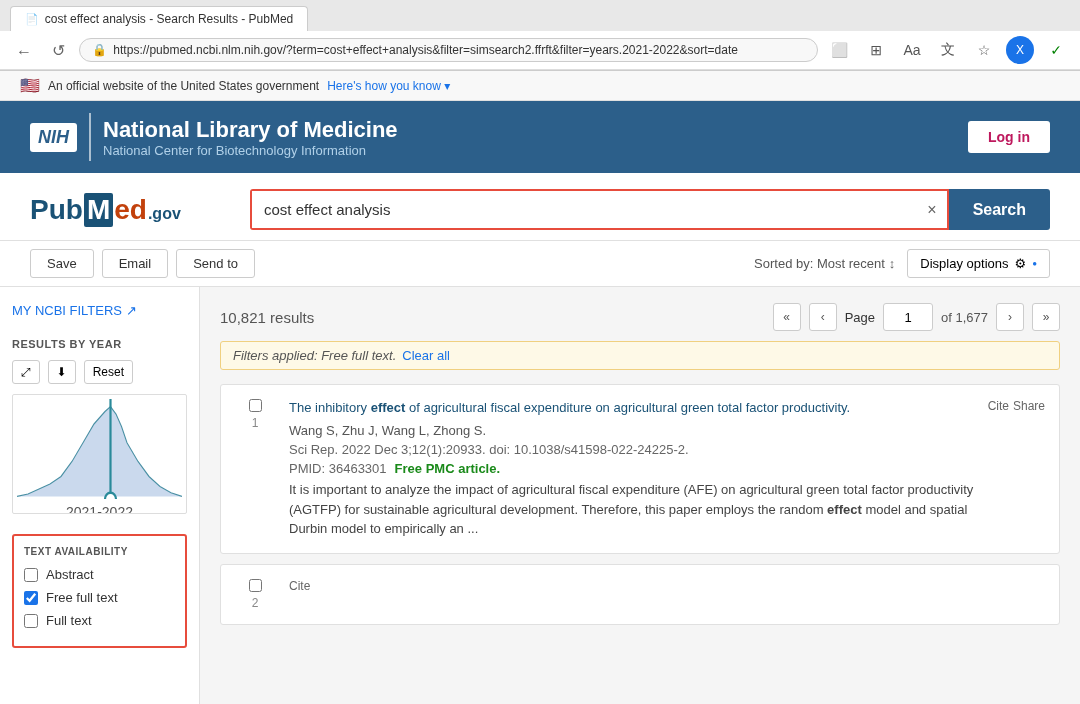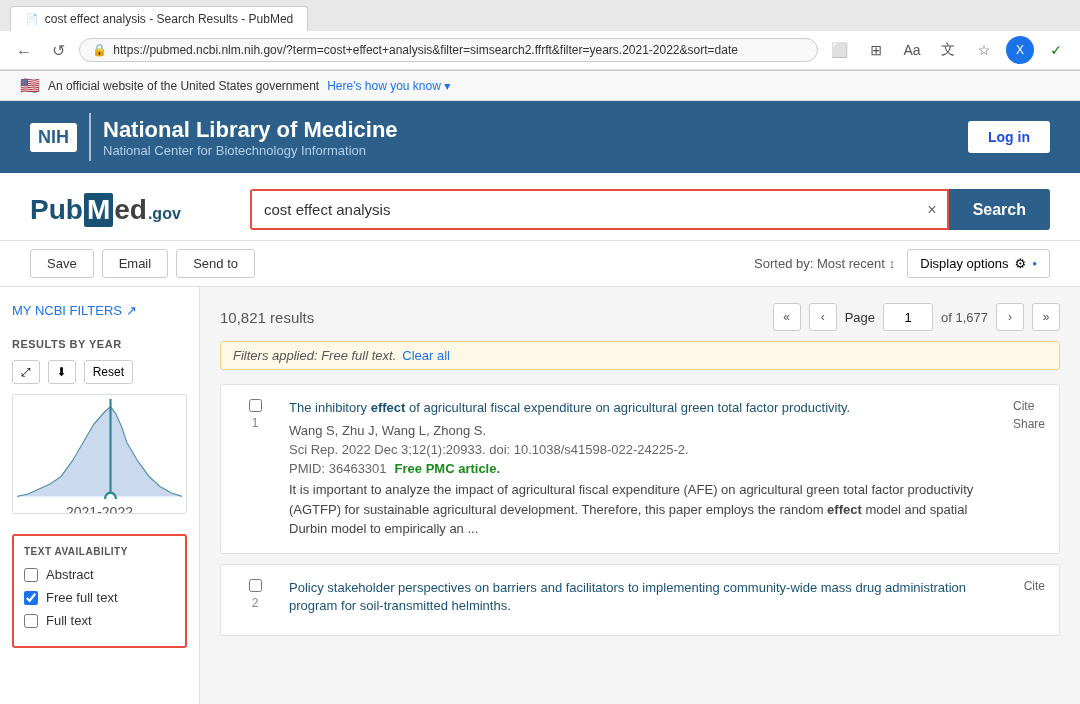--- a/index.html
+++ b/index.html
@@ -17,25 +17,25 @@
     .browser-btn { width: 28px; height: 28px; display: flex; align-items: center; justify-content: center; border-radius: 50%; cursor: pointer; color: #555; font-size: 14px; }
 
     
     .notification-bar { background: #f8f8f8; border-bottom: 1px solid #e0e0e0; padding: 5px 20px; display: flex; align-items: center; gap: 8px; font-size: 12px; color: #333; }
     .flag { font-size: 16px; }
     .notif-link { color: #1a73e8; text-decoration: none; }
 
     
     .nih-header { background: #2c5f8a; padding: 12px 30px; display: flex; align-items: center; justify-content: space-between; }
     .nih-logo { display: flex; align-items: center; gap: 12px; }
-    .nih-badge { background: white; color: #2c5f8a; font-weight: bold; font-size: 18px; padding: 4px 8px; border-radius: 3px; }
+    .nih-badge { background: white; color: #2c5f8a; font-weight: bold; font-size: 18px; padding: 4px 8px; border-radius: 3px; font-style: italic; }
     .nih-divider { width: 2px; height: 48px; background: white; opacity: 0.6; }
     .nih-text h1 { color: white; font-size: 22px; font-weight: bold; }
     .nih-text p { color: #b0d0e8; font-size: 13px; }
-    .login-btn { background: white; color: #1d4ed8; border: none; padding: 8px 20px; font-size: 14px; font-weight: bold; border-radius: 3px; cursor: pointer; }
+    .login-btn { background: white; color: #be185d; border: none; padding: 8px 20px; font-size: 14px; font-weight: bold; border-radius: 3px; cursor: pointer; }
 
     
     .pubmed-search-area { background: white; padding: 16px 30px 10px; border-bottom: 1px solid #e0e0e0; }
     .pubmed-logo-search { display: flex; align-items: center; gap: 20px; }
     .pubmed-logo-text { font-size: 26px; font-weight: bold; color: #1a5276; display: flex; align-items: baseline; gap: 1px; }
     .search-container { flex: 1; display: flex; gap: 0; }
     .search-input-wrap { flex: 1; position: relative; border: 2px solid #e74c3c; border-radius: 3px 0 0 3px; }
     .search-input-wrap input { width: 100%; padding: 10px 40px 10px 12px; font-size: 15px; border: none; outline: none; color: #333; }
     .search-clear { position: absolute; right: 10px; top: 50%; transform: translateY(-50%); color: #666; cursor: pointer; font-size: 16px; }
     .search-btn { background: #2c5f8a; color: white; border: none; padding: 0 24px; font-size: 16px; font-weight: bold; cursor: pointer; border-radius: 0 3px 3px 0; }
@@ -86,21 +86,21 @@
     .result-item { background: white; border: 1px solid #e0e0e0; border-radius: 3px; padding: 14px; margin-bottom: 10px; display: flex; gap: 14px; }
     .result-body { flex: 1; }
     .result-title { color: #1a5276; font-size: 13px; margin-bottom: 6px; line-height: 1.4; }
     .result-title a { color: #1a5276; text-decoration: none; }
     .result-meta { font-size: 13px; color: #555; margin-bottom: 4px; }
     .result-journal { font-size: 13px; color: #666; margin-bottom: 4px; }
     .result-ids { font-size: 13px; color: #666; margin-bottom: 4px; display: flex; gap: 8px; align-items: center; }
     .pmid { color: #666; }
     .pmc-link { color: #1a8a1a; font-weight: bold; }
     .result-abstract { font-size: 13px; color: #444; line-height: 1.5; }
-    .result-actions { display: flex; flex-direction: column; gap: 4px; }
+    .result-actions { display: flex; flex-direction: row; gap: 4px; }
     .result-action-label { font-size: 12px; color: #666; }
   </style>
 </head>
 <body>
 
 <div class="browser-chrome">
   <div class="tab-bar">
     <div class="tab">
       <span class="tab-icon">📄</span>
       <span>cost effect analysis - Search Results - PubMed</span>
@@ -144,21 +144,21 @@
     </div>
   </div>
   <button class="login-btn">Log in</button>
 </div>
 
 <div class="pubmed-search-area">
   <div class="pubmed-logo-search">
     <div class="pubmed-logo-text" style="font-size:28px;font-weight:bold;color:#1a5276;display:flex;align-items:baseline;margin-right:10px;min-width:190px;text-align:right;">
       <span style="color:#1a5276;">Pub</span>
         <span style="background:#1a5276;color:white;padding:1px 3px;border-radius:2px;font-size:28px;">M</span>
-        <span style="color:#404040;">ed</span>
+        <span style="color:#c2410c;">ed</span>
         <span style="font-size:16px;color:#1a5276;">.gov</span>
     </div>
     <div class="search-container">
       <div class="search-input-wrap">
         <input type="text" style="width: 100%; padding: 10px 40px 10px 12px; font-size: 15px; border: none; outline: none;" value="cost effect analysis">
         <span class="search-clear">×</span>
       </div>
       <button class="search-btn">Search</button>
     </div>
   </div>
@@ -278,26 +278,19 @@
         <span class="result-action-label">Cite</span>
         <span class="result-action-label">Share</span>
       </div>
     </div>
 
     <div class="result-item">
       <div style="display:flex;flex-direction:column;align-items:center;gap:4px;min-width:40px;">
         <input type="checkbox" style="">
         <span style="font-size:12px;color:#888;">2</span>
       </div>
-      <div class="result-body">
-        <div class="result-title">
-          <a style="color:#1a5276;text-decoration:none;">
-            Policy stakeholder perspectives on barriers and facilitators to implementing community-wide mass drug administration program for soil-transmitted helminths.
-          </a>
-        </div>
-      </div>
       <div class="result-actions">
         <span class="result-action-label">Cite</span>
       </div>
     </div>
 
   </div>
 </div>
 
 </body></html>

